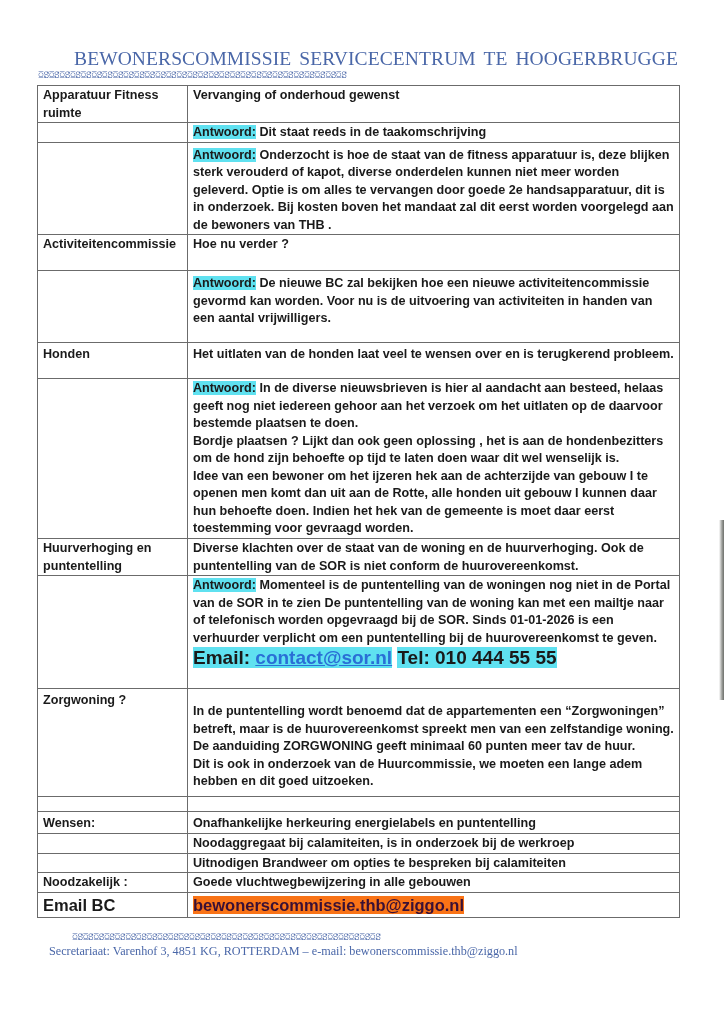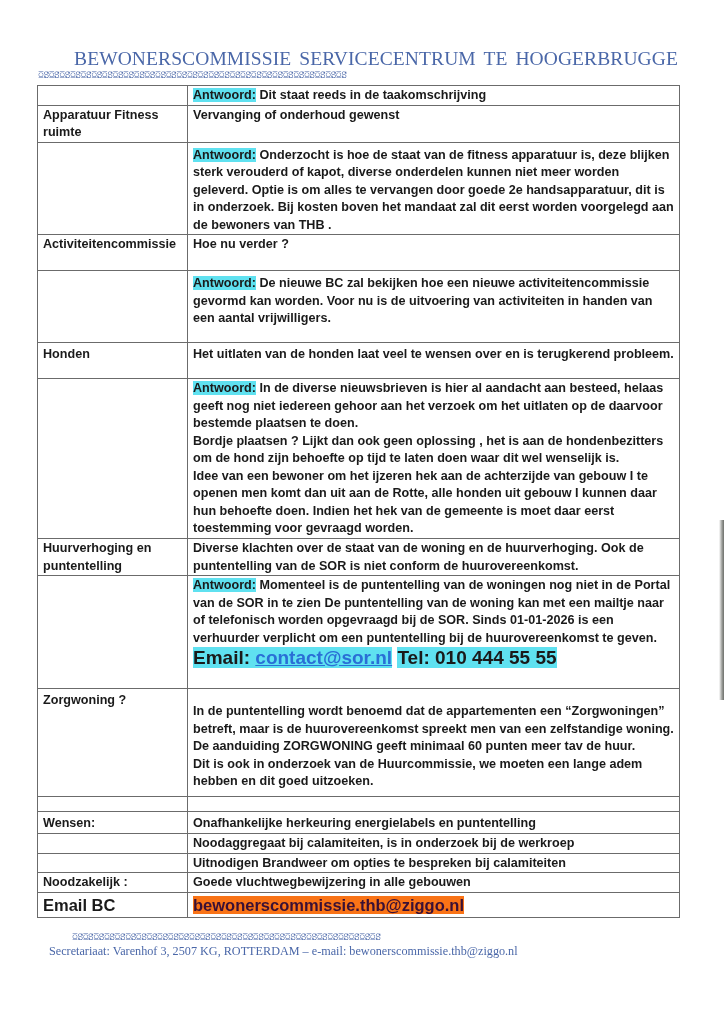--- a/index.html
+++ b/index.html
@@ -53,28 +53,28 @@
 <div class="title">BEWONERSCOMMISSIE  SERVICECENTRUM  TE HOOGERBRUGGE</div>
 <div class="ornament top">ꗞꗟꗞꗟꗞꗟꗞꗟꗞꗟꗞꗟꗞꗟꗞꗟꗞꗟꗞꗟꗞꗟꗞꗟꗞꗟꗞꗟꗞꗟꗞꗟꗞꗟꗞꗟꗞꗟꗞꗟꗞꗟꗞꗟꗞꗟꗞꗟꗞꗟꗞꗟꗞꗟꗞꗟꗞꗟ</div>
 
 <table class="doc">
   <colgroup>
       <col class="c1">
       <col>
     </colgroup>
 
   <tbody>
-      <tr style="height:18px">
+      <tr style="height:36px">
+    <td>Apparatuur Fitness ruimte</td>
+    <td>Vervanging of onderhoud gewenst</td>
+  </tr>
+
+  <tr style="height:18px">
     <td></td>
     <td><span class="hl-cyan">Antwoord:</span><span> Dit staat reeds in de taakomschrijving</span></td>
-  </tr>
-
-  <tr style="height:36px">
-    <td>Apparatuur Fitness ruimte</td>
-    <td>Vervanging of onderhoud gewenst</td>
   </tr>
 
   <tr style="height:90px">
     <td></td>
     <td style="padding-top:4px"><span class="hl-cyan">Antwoord:</span><span> Onderzocht is hoe de staat van de fitness apparatuur is, deze blijken sterk verouderd of kapot, diverse onderdelen kunnen niet meer worden geleverd. Optie is om alles te vervangen door goede 2e handsapparatuur, dit is in onderzoek. Bij kosten boven het mandaat zal dit eerst worden voorgelegd aan de bewoners van THB .</span></td>
   </tr>
 
   <tr style="height:36px">
     <td>Activiteitencommissie</td>
     <td>Hoe nu verder ?</td>
@@ -142,13 +142,13 @@
     <td>Goede vluchtwegbewijzering in alle gebouwen</td>
   </tr>
   <tr style="height:25px">
     <td class="big">Email BC</td>
     <td class="big"><span class="hl-magenta magenta-text">bewonerscommissie.thb@ziggo.nl</span></td>
   </tr>
 </tbody>
   </table>
 
 <div class="ornament bottom">ꗞꗟꗞꗟꗞꗟꗞꗟꗞꗟꗞꗟꗞꗟꗞꗟꗞꗟꗞꗟꗞꗟꗞꗟꗞꗟꗞꗟꗞꗟꗞꗟꗞꗟꗞꗟꗞꗟꗞꗟꗞꗟꗞꗟꗞꗟꗞꗟꗞꗟꗞꗟꗞꗟꗞꗟꗞꗟ</div>
-<div class="footer">Secretariaat: Varenhof 3, 2507 KG, ROTTERDAM – e-mail: bewonerscommissie.thb@ziggo.nl</div>
+<div class="footer">Secretariaat: Varenhof 3, 4851 KG, ROTTERDAM – e-mail: bewonerscommissie.thb@ziggo.nl</div>
 
 </body></html>

